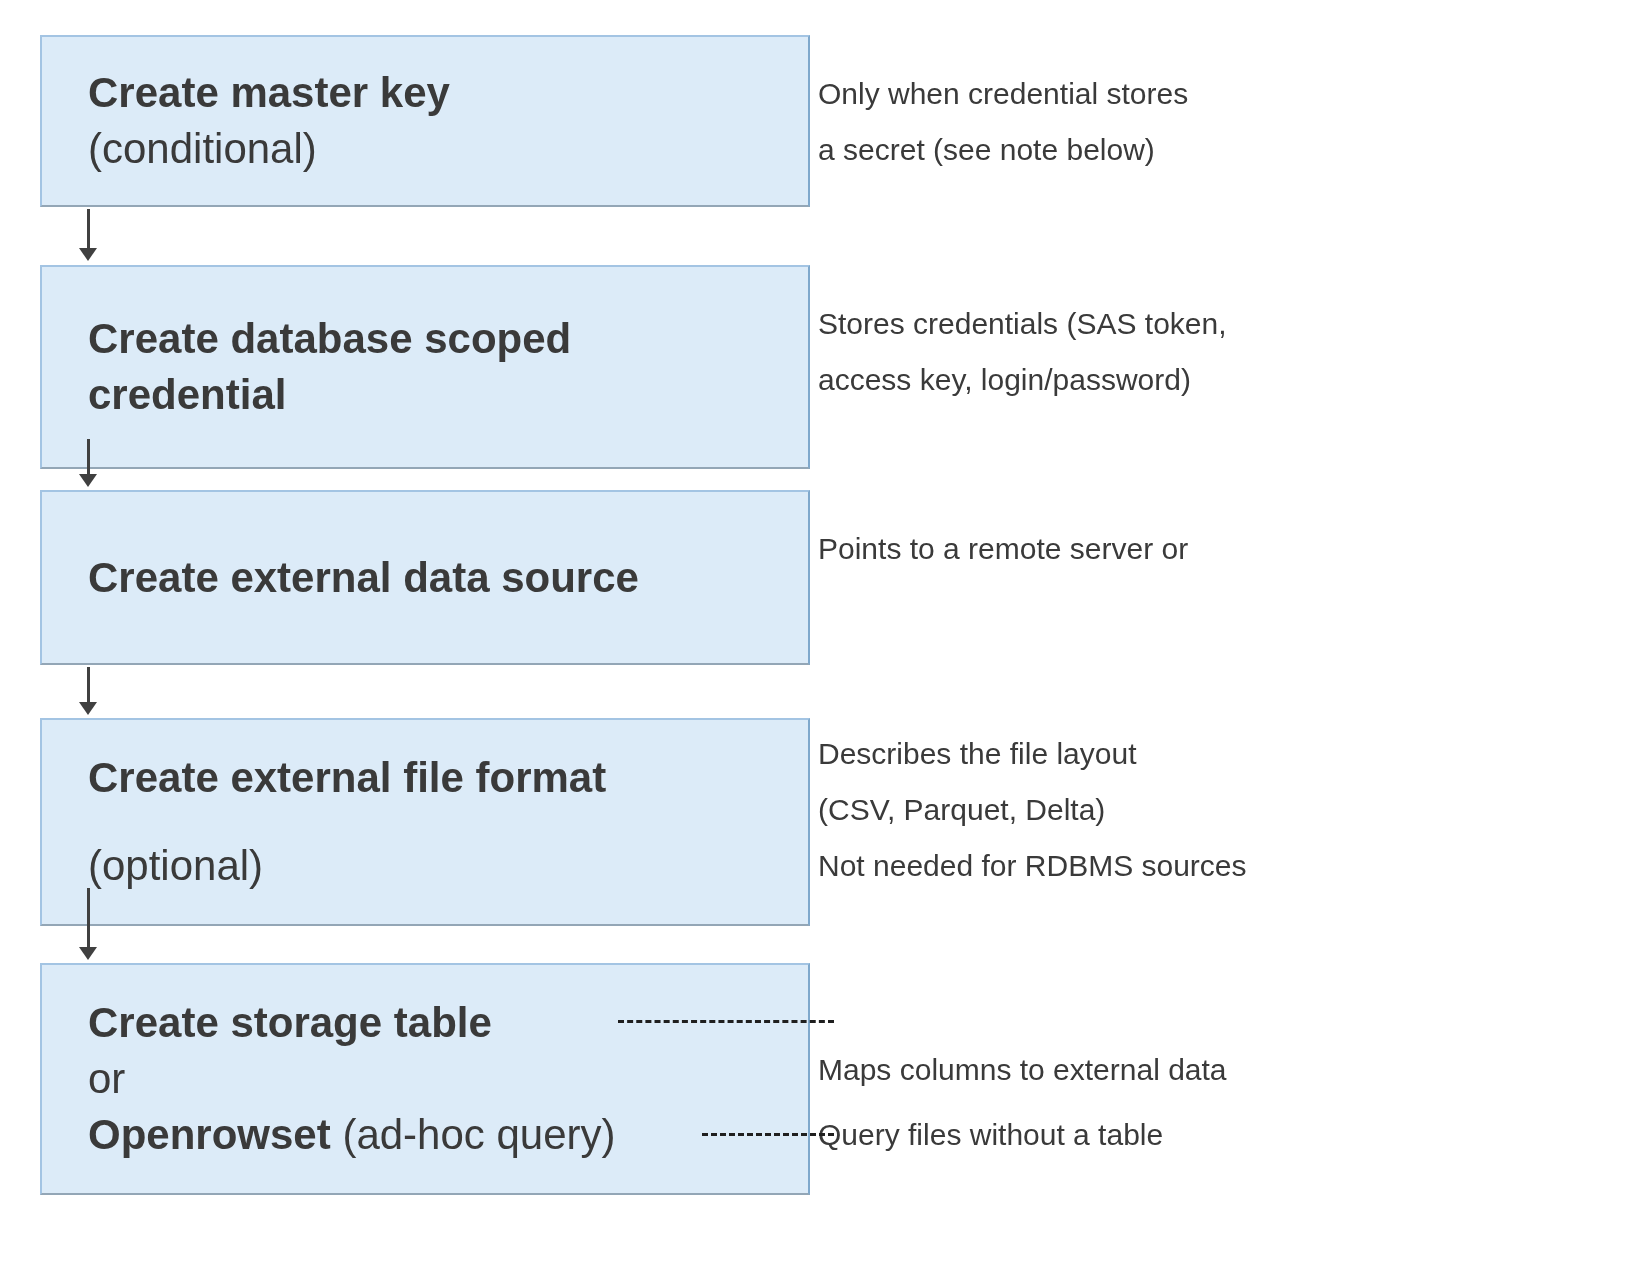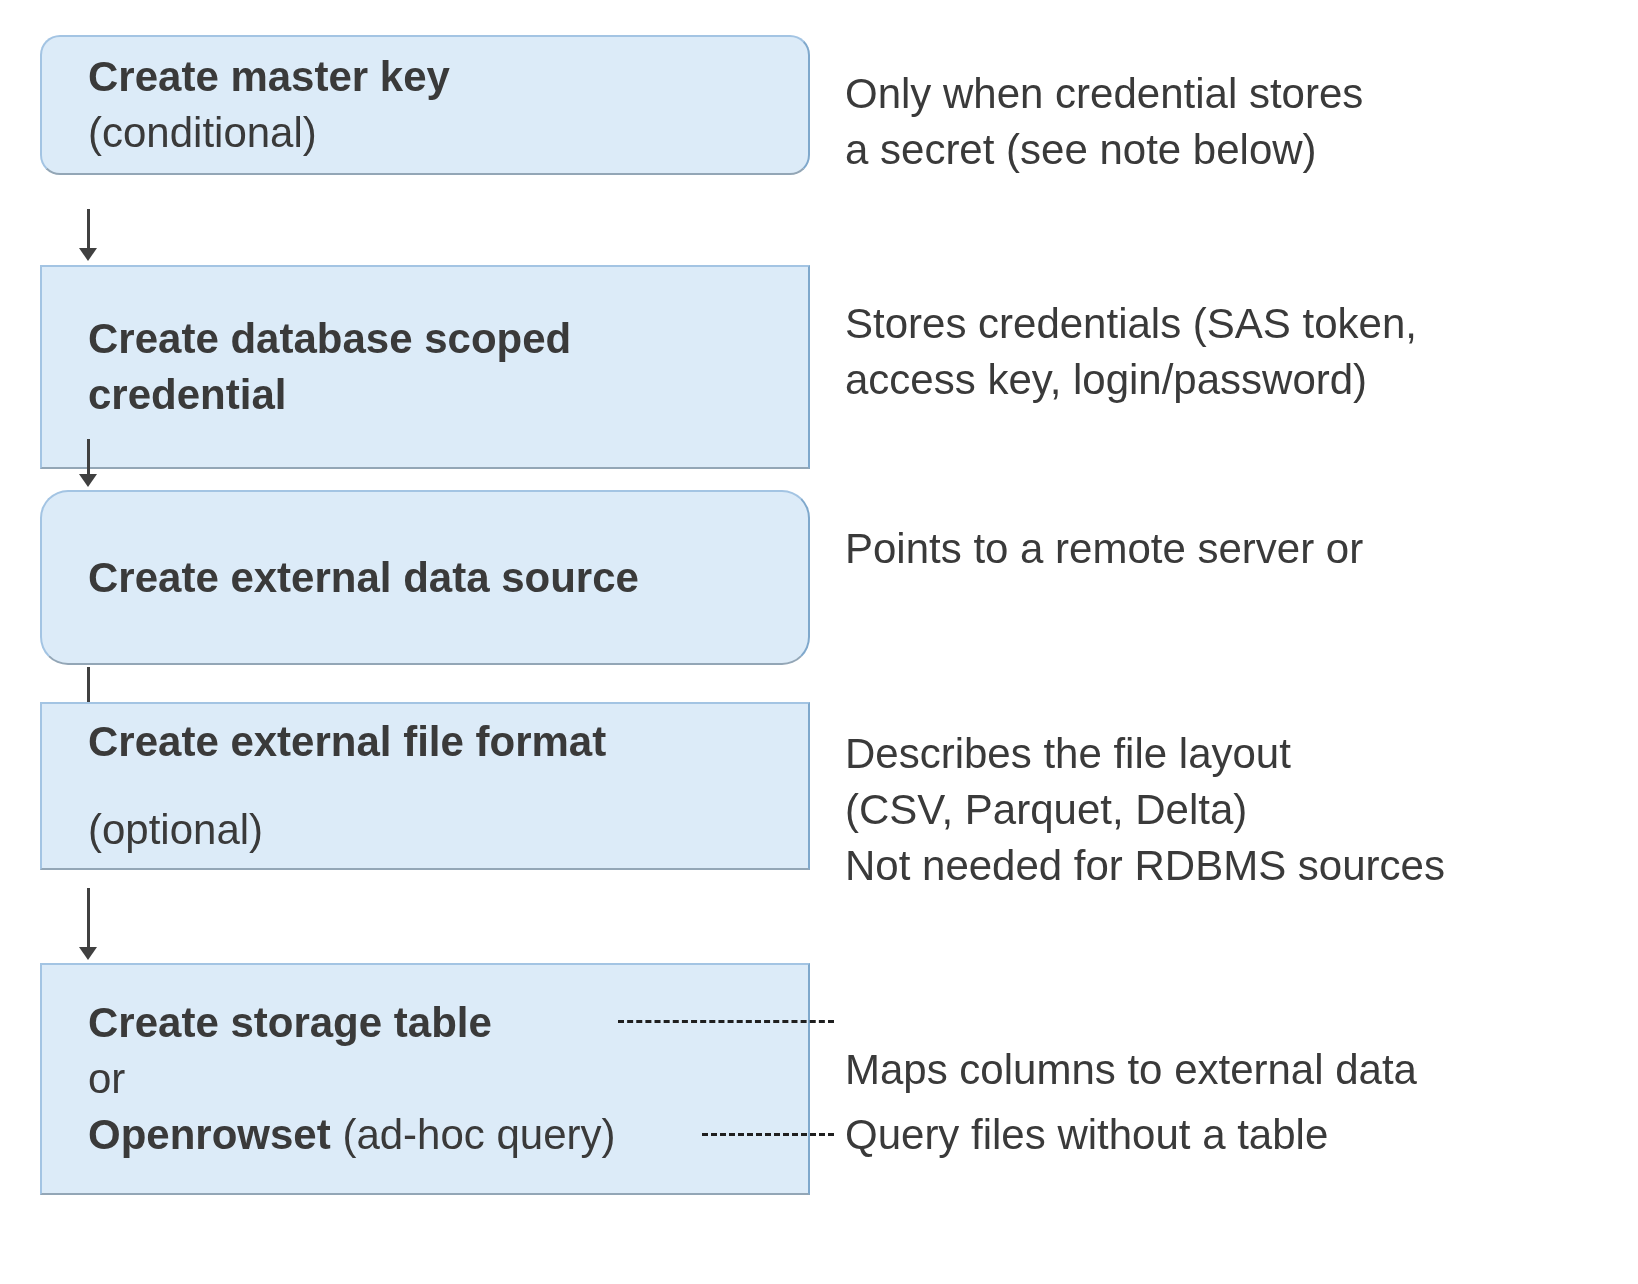--- a/index.html
+++ b/index.html
@@ -28,31 +28,31 @@
     flex-direction: column;
     justify-content: center;
     padding-left: 46px;
     font-size: 42px;
     line-height: 56px;
     color: #3a3a3a;
   }
   .box .title { font-weight: bold; }
   .box .sub   { font-weight: normal; }
 
-  .b1 { top: 35px;  height: 140px; border-radius: 20px; }
+  .b1 { top: 35px;  height: 172px; }
   .b2 { top: 265px; height: 204px; }
-  .b3 { top: 490px; height: 175px; border-radius: 28px; }
-  .b4 { top: 702px; height: 168px; gap: 32px; }
+  .b3 { top: 490px; height: 175px; }
+  .b4 { top: 718px; height: 208px; gap: 32px; }
   .b5 { top: 963px; height: 232px; }
 
   
   .note {
     position: absolute;
-    left: 845px;
-    font-size: 42px;
+    left: 818px;
+    font-size: 30px;
     line-height: 56px;
     color: #3a3a3a;
     white-space: nowrap;
   }
   .n1 { top: 66px; }
   .n2 { top: 296px; }
   .n3 { top: 521px; }
   .n4 { top: 726px; }
   .n5a { top: 994px; margin-top: 48px; }
   .n5b { top: 1107px; }

